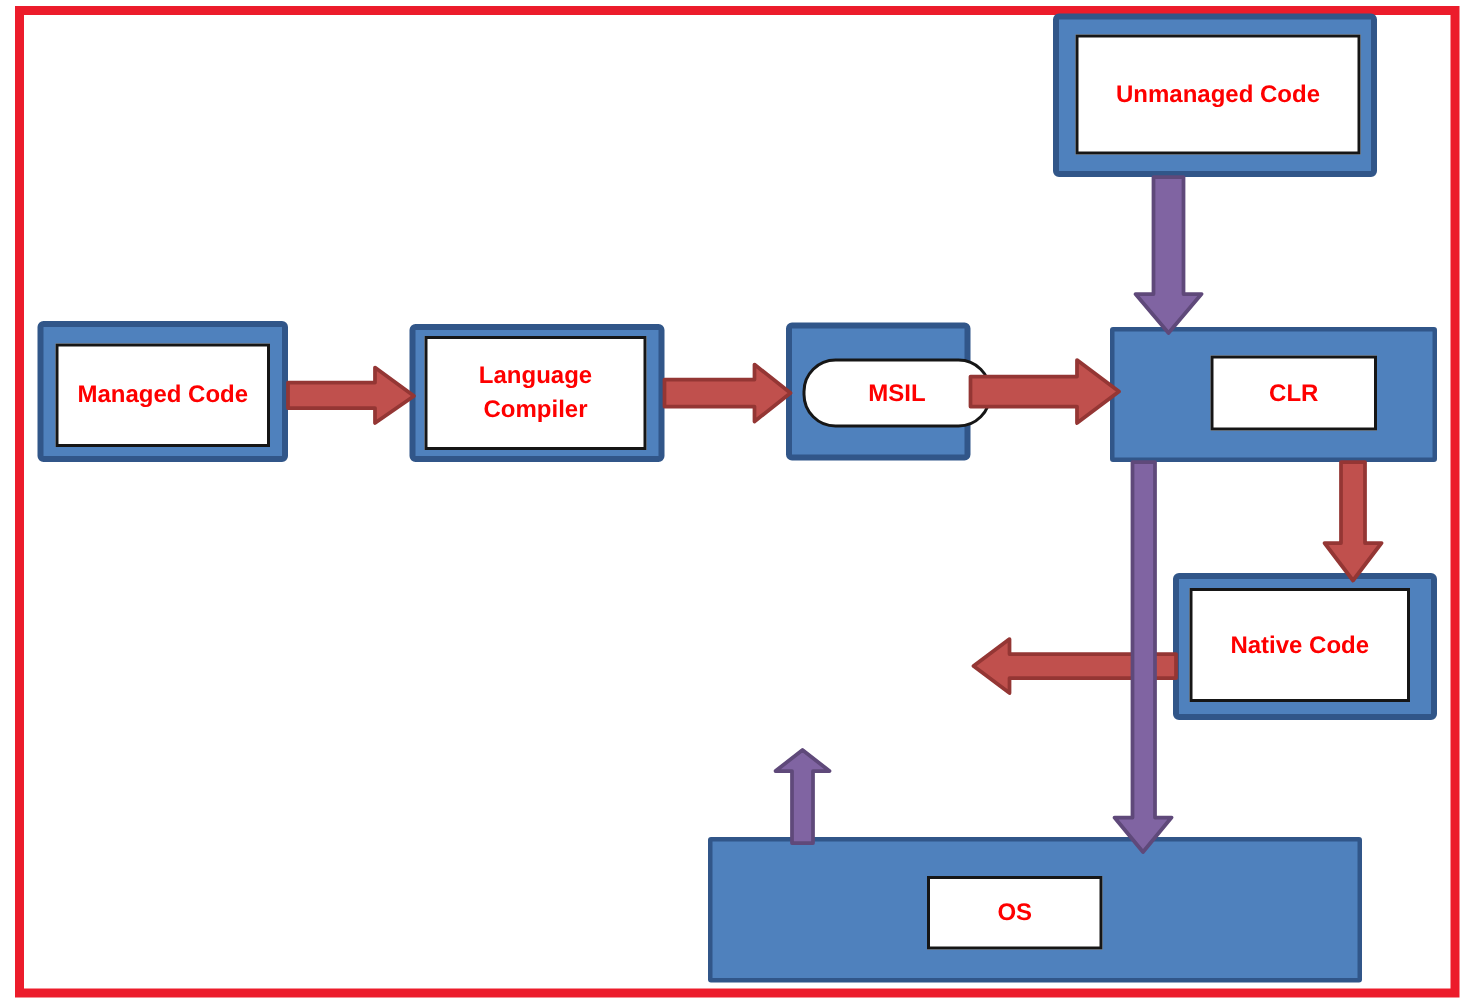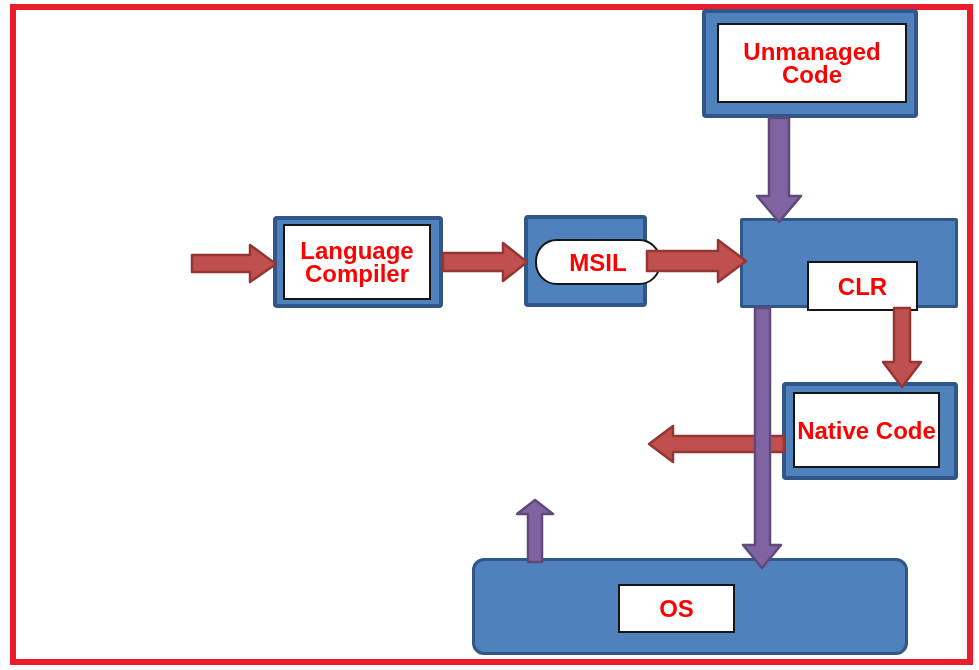--- a/index.html
+++ b/index.html
@@ -30,63 +30,66 @@
     border: 4px solid var(--box-border, #315689);
     border-radius: 4px;
   }
   .node .label {
     position: absolute;
     box-sizing: border-box;
     background: #ffffff;
     border: 2px solid #161616;
     color: var(--label-red, #FE0000);
     font-weight: bold;
-    font-size: 24px;
+    font-size: 16px;
     line-height: 23px;
     text-align: center;
     display: flex;
     align-items: center;
     justify-content: center;
   }
   
   #n-managed   { left: 25px;  top: 214px; width: 167px; height: 94px; }
   #n-managed .label   { left: 8px;   top: 11px; width: 143px; height: 69px; }
   #n-language  { left: 273px; top: 216px; width: 170px; height: 92px; }
   #n-language .label  { left: 6px;   top: 4px;  width: 148px; height: 76px; }
   #n-msil      { left: 524px; top: 215px; width: 123px; height: 92px; }
   #n-msil .label      { left: 7px;   top: 20px; width: 126px; height: 46px; border-radius: 22px; }
   #n-clr       { left: 740px; top: 218px; width: 218px; height: 90px; border-width: 3px; border-radius: 2px; }
-  #n-clr .label       { left: 64px;  top: 16px; width: 111px; height: 50px; margin-top: 24px; }
+  #n-clr .label       { left: 64px;  top: 16px; width: 111px; height: 50px; }
   #n-unmanaged { left: 702px; top: 9px;   width: 216px; height: 109px; }
   #n-unmanaged .label { left: 11px;  top: 10px; width: 190px; height: 80px; }
   #n-native    { left: 782px; top: 382px; width: 176px; height: 98px; }
   #n-native .label    { left: 7px;   top: 6px;  width: 147px; height: 76px; text-align: right; }
   #n-execute   { left: 379px; top: 403px; width: 274px; height: 99px; }
   #n-execute .label   { left: 12px;  top: 14px; width: 243px; height: 57px; }
-  #n-os        { left: 472px; top: 558px; width: 436px; height: 97px; border-width: 3px; border-radius: 12px; }
+  #n-os        { left: 472px; top: 558px; width: 436px; height: 97px; border-width: 3px; border-radius: 2px; }
   #n-os .label        { left: 143px; top: 23px; width: 117px; height: 49px; }
 
   .arrows {
     position: absolute;
     left: 0;
     top: 0;
     width: 979px;
     height: 670px;
     pointer-events: none;
   }
   .arrow { stroke-width: 2.5; stroke-linejoin: round; }
   .arrow.red    { fill: var(--arrow-red, #C0504D);    stroke: var(--arrow-red-border, #943634); }
   .arrow.purple { fill: var(--arrow-purple, #8064A2); stroke: var(--arrow-purple-border, #5F497A); }
 </style>
 </head>
 <body>
 
 <div class="canvas">
   <div class="frame"></div>
 
+  <div class="node" id="n-managed">
+    <div class="label">Managed Code</div>
+  </div>
   <div class="node" id="n-language">
     <div class="label">Language Compiler</div>
   </div>
   <div class="node" id="n-msil">
     <div class="label">MSIL</div>
   </div>
   <div class="node" id="n-clr">
     <div class="label">CLR</div>
   </div>
   <div class="node" id="n-unmanaged">

